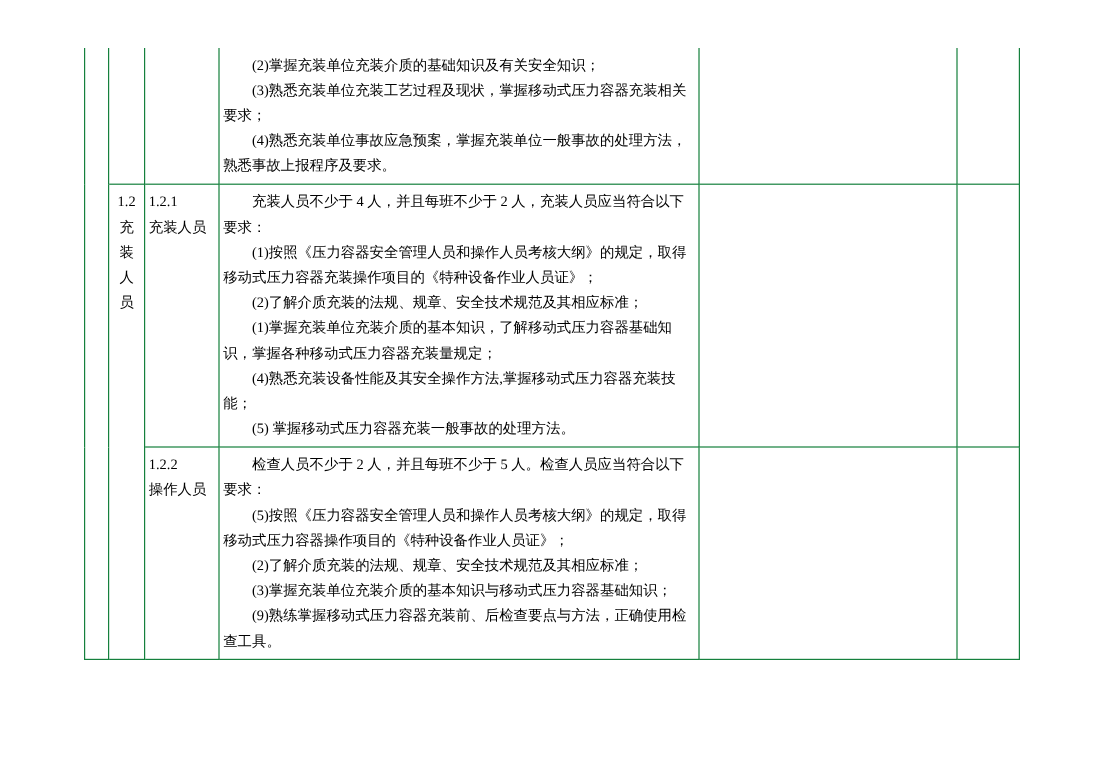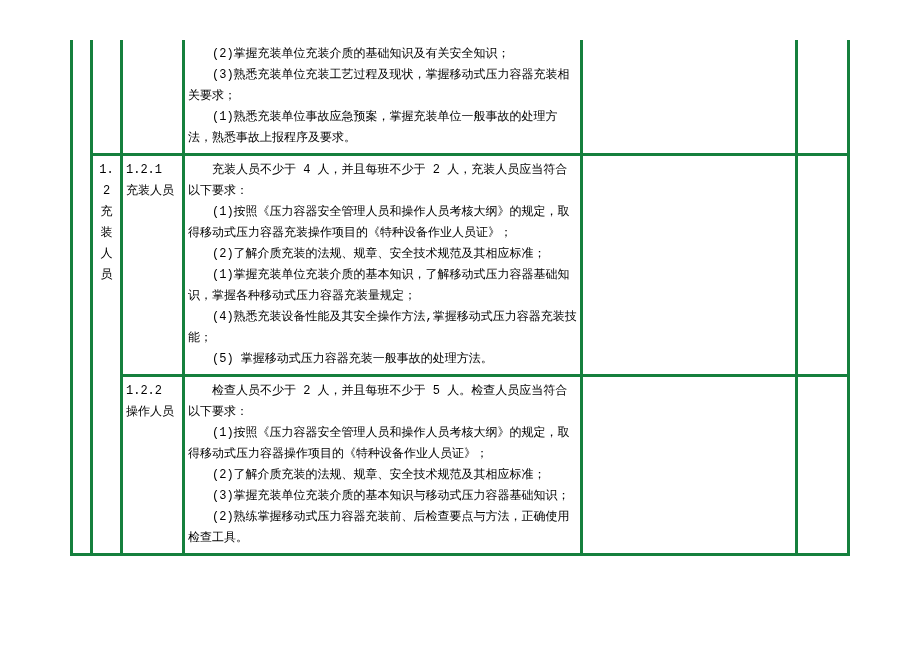--- a/index.html
+++ b/index.html
@@ -1,30 +1,30 @@
 <!DOCTYPE html>
 <html><head>
   <meta charset="utf-8">
   <style>
-    * { box-sizing: border-box; margin: 0; padding: 0; font-family: Liberation Mono, monospace; }
+    * { box-sizing: border-box; margin: 0; padding: 0; }
     body {
       background: #fff;
       font-family: "SimSun", "宋体", serif;
       font-size: 12px;
       color: #000;
       padding: 40px 70px 30px 70px;
       width: 920px;
     }
     table {
       border-collapse: collapse;
       width: 100%;
       table-layout: fixed;
     }
     td {
-      border: 3px solid #15803d;
+      border: 1px solid #15803d;
       vertical-align: top;
       padding: 4px 3px;
       line-height: 1.75;
     }
     .col0 { width: 20px; }
     .col1 { width: 30px; }
     .col2 { width: 62px; }
     .col3 { width: auto; }
     .col4 { width: 215px; }
     .col5 { width: 52px; }
@@ -50,21 +50,21 @@
       <col class="col5">
   </colgroup>
   <tbody>
     <tr>
       <td class="nb nbtm"></td>
       <td class="nb"></td>
       <td class="nb"></td>
       <td class="nb">
         <p class="para">(2)掌握充装单位充装介质的基础知识及有关安全知识；</p>
         <p class="para">(3)熟悉充装单位充装工艺过程及现状，掌握移动式压力容器充装相关要求；</p>
-        <p class="para">(1)熟悉充装单位事故应急预案，掌握充装单位一般事故的处理方法，熟悉事故上报程序及要求。</p>
+        <p class="para">(4)熟悉充装单位事故应急预案，掌握充装单位一般事故的处理方法，熟悉事故上报程序及要求。</p>
       </td>
       <td class="nb"></td>
       <td class="nb"></td>
     </tr>
     <tr>
       <td rowspan="2" class="nb"></td>
       <td rowspan="2" class="vert">
         <span>1.2</span><br>
         <span>充装人员</span>
       </td>
@@ -83,22 +83,22 @@
       <td></td>
       <td></td>
     </tr>
     <tr>
       <td>
         <span>1.2.2</span><br>
         <span>操作人员</span>
       </td>
       <td>
         <p class="para">检查人员不少于 2 人，并且每班不少于 5 人。检查人员应当符合以下要求：</p>
-        <p class="para">(1)按照《压力容器安全管理人员和操作人员考核大纲》的规定，取得移动式压力容器操作项目的《特种设备作业人员证》；</p>
+        <p class="para">(5)按照《压力容器安全管理人员和操作人员考核大纲》的规定，取得移动式压力容器操作项目的《特种设备作业人员证》；</p>
         <p class="para">(2)了解介质充装的法规、规章、安全技术规范及其相应标准；</p>
         <p class="para">(3)掌握充装单位充装介质的基本知识与移动式压力容器基础知识；</p>
-        <p class="para">(2)熟练掌握移动式压力容器充装前、后检查要点与方法，正确使用检查工具。</p>
+        <p class="para">(9)熟练掌握移动式压力容器充装前、后检查要点与方法，正确使用检查工具。</p>
       </td>
       <td></td>
       <td></td>
     </tr>
   </tbody>
 </table>
 
 </body></html>

